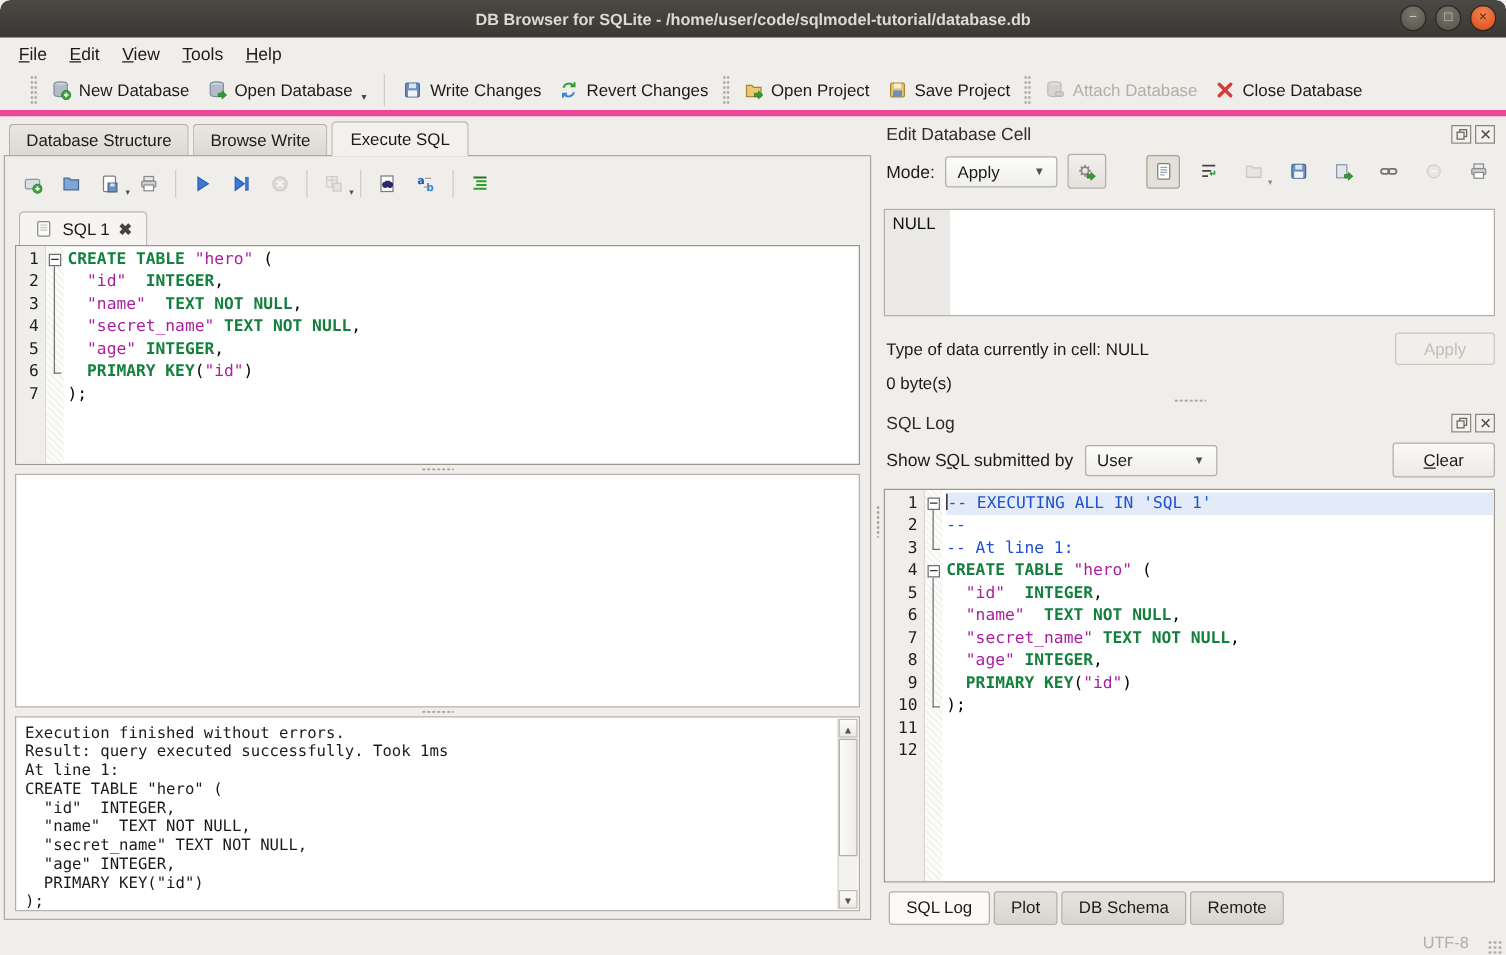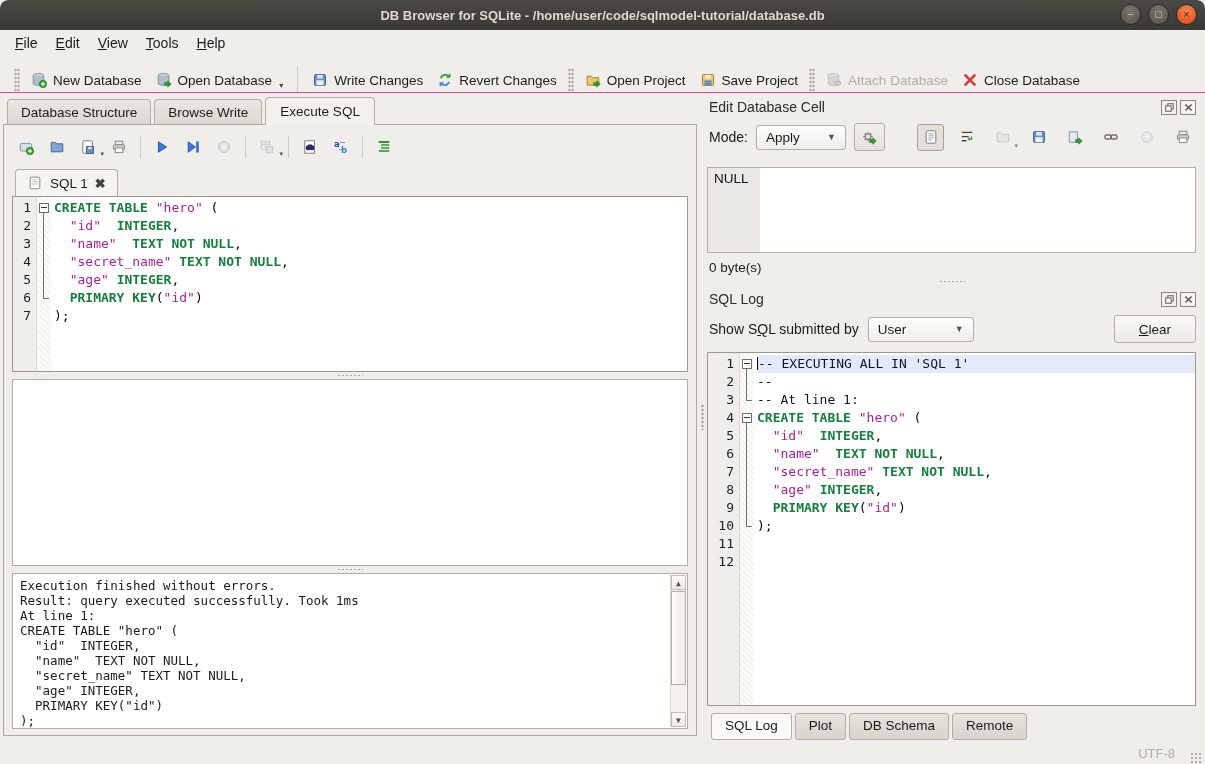--- a/index.html
+++ b/index.html
@@ -13,22 +13,22 @@
   .title-text { color:#dedad1; font-size:13px; font-weight:bold; }
   .win-controls { position:absolute; right:8px; top:4px; display:flex; gap:7px; }
   .win-btn { width:21px; height:21px; border-radius:50%; border:1px solid #2b2926;
              background:radial-gradient(circle at 50% 32%,#7b776f,#545148);
              color:#cfcbc2; font-size:11px; line-height:19px; text-align:center; }
   .win-btn.close { background:radial-gradient(circle at 50% 32%,#f28552,#dd4814); color:#5a1c06; }
 
   
   .menubar { display:flex; align-items:center; height:26px; padding:0 6px; font-size:14px; }
   .menu-item { padding:3px 9px; }
-  .toolbar { display:flex; align-items:flex-end; height:37px; padding:0 10px; font-size:13.5px;
-             border-bottom:1px solid #ec4899; }
+  .toolbar { display:flex; align-items:center; height:37px; padding:0 20px; font-size:13.5px;
+             border-bottom:5px solid #ec4899; }
   .tb-handle { width:6px; height:24px; margin:0 4px;
                background-image:radial-gradient(#b2aea5 1px,transparent 1.2px); background-size:3px 4px; }
   .tb-sep { width:1px; height:26px; background:#cfccc5; margin:0 7px; }
   .tb-btn { display:flex; align-items:center; gap:6px; padding:4px 7px; white-space:nowrap; }
   .tb-btn.disabled { color:#b2aea5; }
   .tb-btn.disabled svg { filter:grayscale(1) opacity(.5); }
   .dd-arrow { font-size:8px; color:#45433e; margin-left:1px; transform:translateY(5px); }
 
   
   .main { display:flex; height:647px; }
@@ -65,21 +65,21 @@
   .gutter { background:#efeeeb; border-right:1px solid #dcd9d3; color:#1e1e1e; text-align:right;
             padding:2px 5px 0 7px; min-width:24px; line-height:18px; }
   .log-editor .gutter { min-width:32px; }
   .fold-col { width:14px; padding-top:2px;
               background:repeating-linear-gradient(45deg,#f5f4f2 0 2px,#fcfcfb 2px 4px); }
   .code { flex:1; padding:2px 0 0 3px; line-height:18px; }
   .code-line { height:18px; white-space:pre; }
   .code-line.hl { background:#e2ebf7; }
   .k { color:#15803d; font-weight:bold; }
   .s { color:#aa1fa0; }
-  .c { color:#0f172a; }
+  .c { color:#1d4ed8; }
   .p { color:#000; }
   .caret { display:inline-block; width:1px; height:13px; background:#000; vertical-align:-2px; }
   .fold-cell { height:18px; position:relative; }
   .fold-cell.start::before { content:''; position:absolute; left:2px; top:4px; width:8px; height:8px;
                              border:1px solid #6f6f6f; background:#fff; }
   .fold-cell.start::after { content:''; position:absolute; left:4px; top:8px; width:6px; height:1px; background:#333; }
   .fold-cell.start { background:linear-gradient(#6f6f6f,#6f6f6f) no-repeat 6px 14px; background-size:1px calc(100% - 14px); }
   .fold-cell.mid::before { content:''; position:absolute; left:6px; top:0; bottom:0; width:1px; background:#6f6f6f; }
   .fold-cell.end::before { content:''; position:absolute; left:6px; top:0; height:10px; width:1px; background:#6f6f6f; }
   .fold-cell.end::after { content:''; position:absolute; left:6px; top:9px; width:6px; height:1px; background:#6f6f6f; }
@@ -546,20 +546,24 @@
               </svg>
             </span>
           </span>
         </span>
     </div>
 
     <div class="null-editor">
       <div class="null-gutter">NULL</div>
     </div>
 
+    <div class="type-row">
+      <span>Type of data currently in cell: NULL</span>
+      <span class="btn apply-btn">Apply</span>
+    </div>
     <div class="bytes">0 byte(s)</div>
 
     <div class="dock-split">
         <div class="dots" style="height:3px;width:26px;background-image:radial-gradient(#aaa69d 1px,transparent 1.2px);background-size:4px 3px;"></div>
       </div>
 
     <div class="dock-title">
       <span>SQL Log</span>
       <span class="dock-btns">
         <span class="dock-btn">

